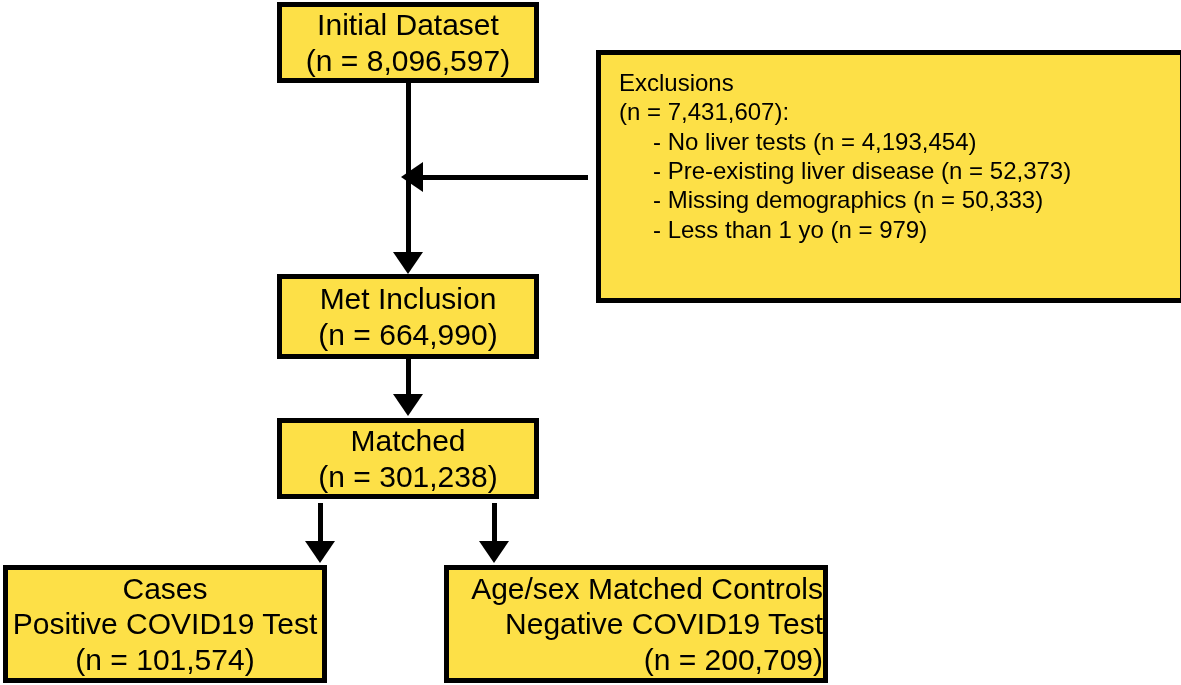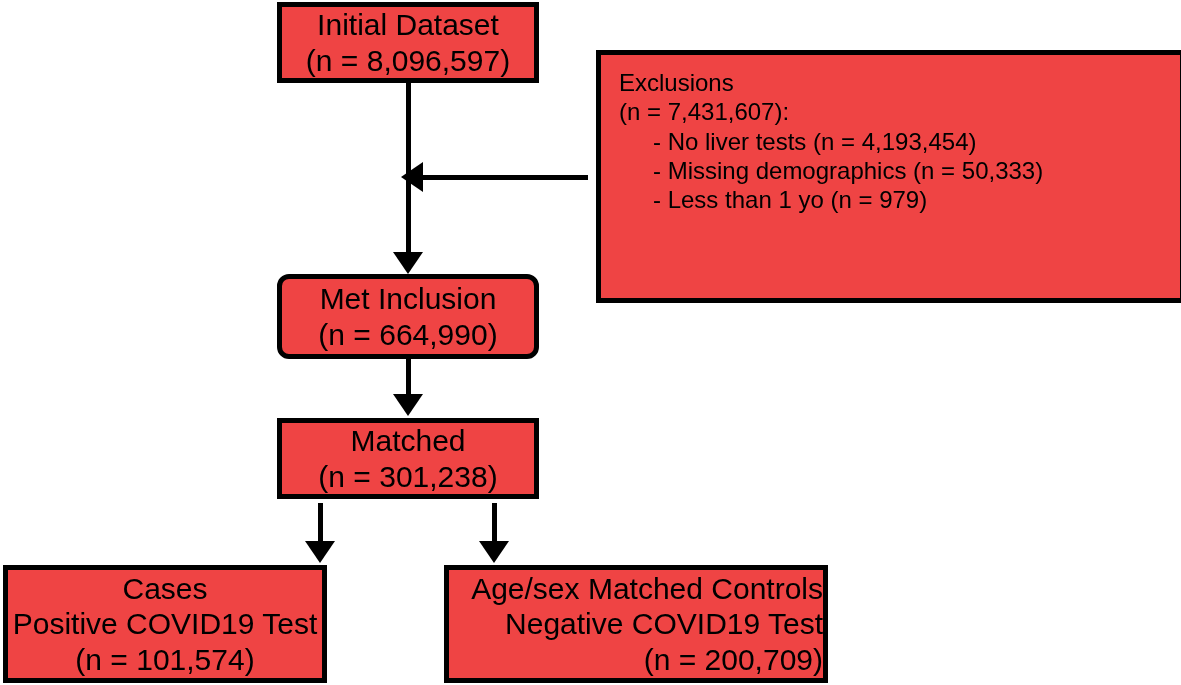--- a/index.html
+++ b/index.html
@@ -15,21 +15,21 @@
     position: relative;
     width: 1181px;
     height: 685px;
     background: #ffffff;
     overflow: hidden;
   }
   .node {
     position: absolute;
     box-sizing: border-box;
     border: 5px solid #000000;
-    background: #ef4444;
+    background: #fde047;
     display: flex;
     flex-direction: column;
     align-items: center;
     justify-content: center;
     text-align: center;
     line-height: 1.18;
     font-size: 30px;
     color: #000000;
     z-index: 3;
   }
@@ -46,21 +46,21 @@
   .node-left .line {
     margin-bottom: 1px;
   }
   .indent {
     padding-left: 34px;
   }
 
   
   #node-initial   { left: 277px; top: 2px;   width: 262px; height: 81px; }
   #node-exclusions{ left: 596px; top: 50px;  width: 589px; height: 253px; font-size: 24px; }
-  #node-inclusion { left: 277px; top: 274px; width: 262px; height: 85px; border-radius: 12px; }
+  #node-inclusion { left: 277px; top: 274px; width: 262px; height: 85px; }
   #node-matched   { left: 277px; top: 418px; width: 262px; height: 81px; }
   #node-cases     { left: 3px;   top: 565px; width: 324px; height: 118px; }
   #node-controls  { left: 444px; top: 565px; width: 384px; height: 118px; align-items: flex-end; }
 
   
   .conn {
     position: absolute;
     background: #000000;
     z-index: 1;
   }
@@ -107,20 +107,21 @@
 
   <div class="node" id="node-initial">
     <span class="line">Initial Dataset</span>
     <span class="line">(n = 8,096,597)</span>
   </div>
 
   <div class="node node-left" id="node-exclusions">
     <span class="line">Exclusions</span>
     <span class="line">(n = 7,431,607):</span>
     <span class="line indent">- No liver tests (n = 4,193,454)</span>
+    <span class="line indent">- Pre-existing liver disease (n = 52,373)</span>
     <span class="line indent">- Missing demographics (n = 50,333)</span>
     <span class="line indent">- Less than 1 yo (n = 979)</span>
   </div>
 
   <div class="node" id="node-inclusion">
     <span class="line">Met Inclusion</span>
     <span class="line">(n = 664,990)</span>
   </div>
 
   <div class="node" id="node-matched">

